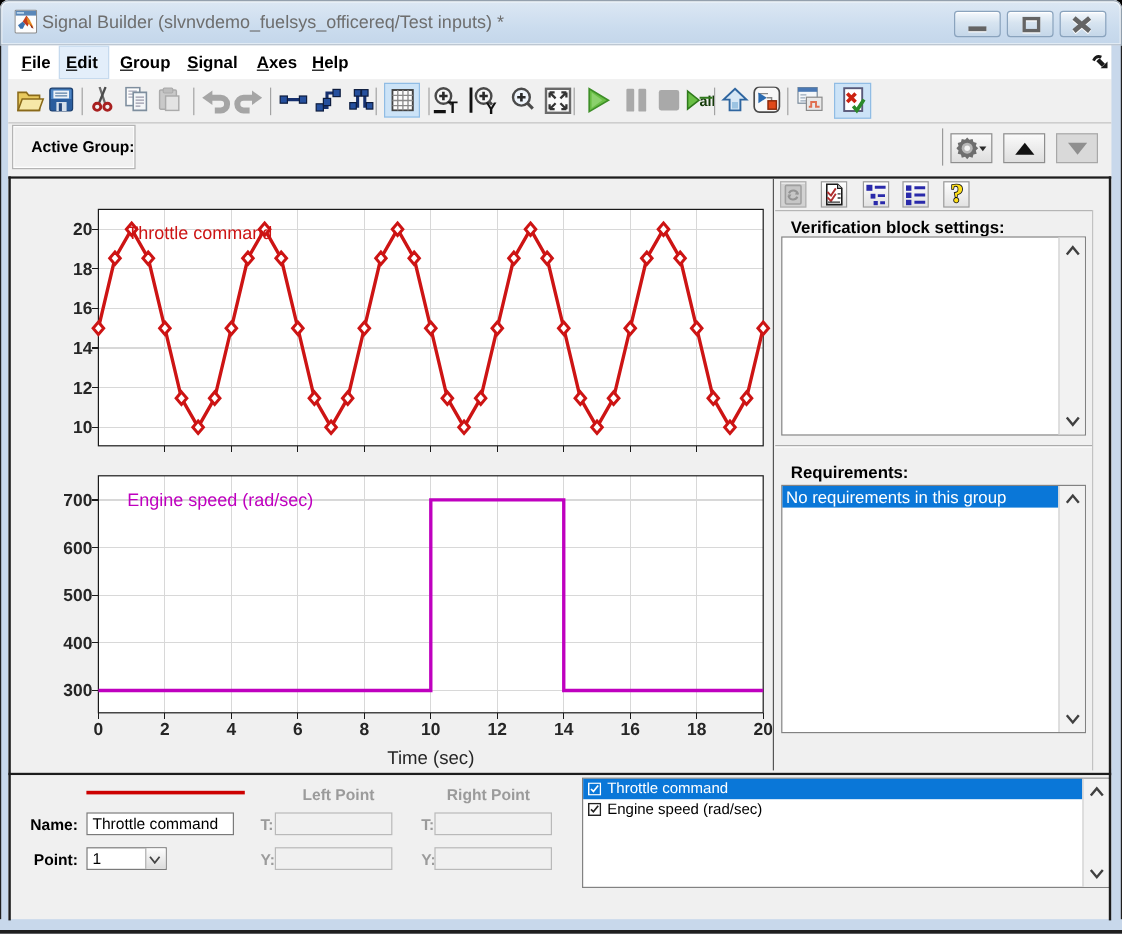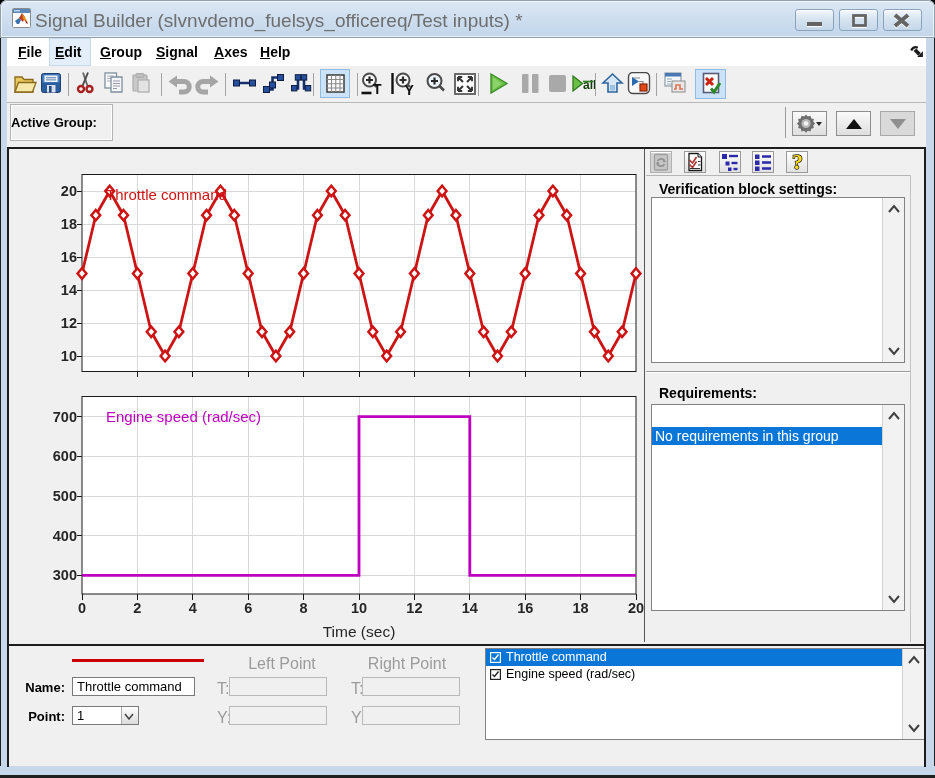--- a/index.html
+++ b/index.html
@@ -1,56 +1,56 @@
 <!DOCTYPE html>
 <html><head><meta charset="utf-8">
 <style>
 *{margin:0;padding:0;box-sizing:border-box;}
 html,body{width:935px;height:778px;background:#000;overflow:hidden;}
 body{font-family:"Liberation Sans",sans-serif;position:relative;}
 .abs{position:absolute;}
 #win{position:absolute;left:0;top:0;width:935px;height:778px;background:#f0f0f0;border-radius:7px 7px 0 0;overflow:hidden;}
 #titlebar{position:absolute;left:0;top:0;width:935px;height:38px;background:linear-gradient(#dde8f4,#cbdcee 60%,#c3d6ea);border-radius:7px 7px 0 0;box-shadow:inset 0 0 0 1px rgba(70,90,110,.55), inset 0 0 0 2px rgba(255,255,255,.65);}
-#ttext{position:absolute;left:35px;top:10px;font-size:19px;color:#6e6e6e;}
+#ttext{position:absolute;left:35px;top:10px;font-size:15px;color:#6e6e6e;}
 .wbtn{position:absolute;top:9px;width:39px;height:22px;border:1px solid #8aa3bd;border-radius:3px;background:linear-gradient(#f4f8fc,#d7e4f0 45%,#c5d7e9);box-shadow:inset 0 1px 0 #fff;}
 
 #lframe{position:absolute;left:0;top:38px;width:7px;height:729px;background:#c8d8eb;border-left:1px solid #1f1f1f;}
 #rframe{position:absolute;right:0;top:38px;width:9px;height:729px;background:#c8d8eb;border-right:1px solid #1f1f1f;}
 #bframe{position:absolute;left:0;top:766px;width:935px;height:12px;background:#c8d8eb;border-bottom:3px solid #1f1f1f;}
 #client{position:absolute;left:7px;top:38px;width:919px;height:602px;background:#f0f0f0;}
 
 #menubar{position:absolute;left:0;top:0;width:919px;height:28px;background:#fff;}
 .mi{position:absolute;top:6px;font-size:14px;font-weight:bold;color:#000;}
 .mi u{text-decoration:underline;}
 #edithl{position:absolute;left:42px;top:0px;width:42px;height:28px;background:#e3eefa;border:1px solid #c6daee;}
 
 #toolbar{position:absolute;left:0;top:28px;width:919px;height:37px;background:#f0f0f0;border-bottom:1px solid #b8b8b8;}
 .tsep{position:absolute;top:7px;width:1px;height:23px;background:#a3a3a3;}
 .ticon{position:absolute;top:6px;}
 
 #agrow{position:absolute;left:0;top:65px;width:919px;height:44px;background:#f0f0f0;}
-#aglabel{position:absolute;left:3px;top:1px;width:103px;height:37px;border:1px solid #b4b4b4;box-shadow:inset 0 0 0 1px #fdfdfd;font-size:13px;font-weight:bold;text-align:left;line-height:35px;}
+#aglabel{position:absolute;left:3px;top:1px;width:103px;height:37px;border:1px solid #b4b4b4;box-shadow:inset 0 0 0 1px #fdfdfd;font-size:13px;font-weight:bold;text-align:right;line-height:35px;}
 #agcombo{position:absolute;left:113px;top:7px;width:656px;height:24px;background:#fff;border:1px solid #7a7a7a;font-size:13px;line-height:22px;padding-left:5px;}
 #agsep{position:absolute;left:778px;top:4px;width:1px;height:31px;background:#9a9a9a;}
 .agbtn{position:absolute;top:8px;height:25px;border:1px solid #8e8e8e;background:linear-gradient(#fafafa,#dedede);}
 
 #cline{position:absolute;left:0;top:109px;width:919px;height:2px;background:#1c1c1c;}
 #content{position:absolute;left:0;top:111px;width:919px;height:492px;background:#f0f0f0;}
 #vdiv{position:absolute;left:637px;top:111px;width:1px;height:493px;background:#555;}
 
 .rbtn{position:absolute;width:22px;height:22px;border:1px solid #9a9a9a;background:linear-gradient(#fdfdfd,#e2e2e2);box-shadow:inset 0 1px 0 #fff;}
 .plabel{position:absolute;font-size:14px;font-weight:bold;color:#000;}
 .listbox{position:absolute;background:#fff;border:1px solid #828282;}
 .selrow{position:absolute;left:0;top:0;background:#0a77d8;color:#fff;font-size:14px;}
 .sbar{position:absolute;top:0;right:0;width:22px;background:#f2f2f2;border-left:1px solid #d0d0d0;}
 
 #bline{position:absolute;left:0;top:606px;width:919px;height:2px;background:#1c1c1c;}
 #bpanel{position:absolute;left:0;top:608px;width:919px;height:96px;background:#f0f0f0;}
 .blab{font-size:13px;font-weight:bold;color:#000;position:absolute;}
-.glab{font-size:16px;font-weight:normal;color:#9b9b9b;position:absolute;}
+.glab{font-size:13px;font-weight:bold;color:#9b9b9b;position:absolute;}
 .tfield{position:absolute;width:98px;height:19px;background:#f0f0f0;border:1px solid #b9b9b9;}
 
 #sbar{position:absolute;left:0;top:704px;width:919px;height:25px;background:#d3d3d3;font-size:13px;}
 </style></head><body>
 <div id="win">
 <div id="titlebar">
  <svg class="abs" style="left:12px;top:8px" width="19" height="21" viewBox="0 0 19 21">
   <rect x="0.5" y="0.5" width="18" height="19" rx="1" fill="#fdfdfd" stroke="#8c8c8c"></rect>
   <rect x="1" y="1" width="17" height="4" fill="#5a87b8"></rect>
   <rect x="2" y="2" width="6" height="1.5" fill="#b8d4ec"></rect>
@@ -474,21 +474,21 @@
           </svg>
   <svg class="abs" style="left:4px;bottom:6px" width="14" height="10" viewBox="0 0 14 10">
             <path d="M2 2 L7 8 L12 2" fill="none" stroke="#404040" stroke-width="2"></path>
           </svg>
  </div>
 </div>
 <div class="abs" style="left:639px;top:333px;width:264px;height:1px;background:#9a9a9a"></div>
 <div class="abs" style="left:639px;top:334px;width:264px;height:1px;background:#fdfdfd"></div>
 <div class="plabel" style="left:652px;top:347px">Requirements:</div>
 <div class="listbox" style="left:644px;top:366px;width:254px;height:207px">
- <div class="selrow" style="width:230px;height:18px;line-height:18px;margin-top:22px;">
+ <div class="selrow" style="width:230px;height:18px;line-height:18px;">
   <span style="position:absolute;left:3px">No requirements in this group</span>
  </div>
  <div class="sbar" style="height:205px">
   <svg class="abs" style="left:4px;top:6px" width="14" height="10" viewBox="0 0 14 10">
             <path d="M2 8 L7 2 L12 8" fill="none" stroke="#404040" stroke-width="2"></path>
           </svg>
   <svg class="abs" style="left:4px;bottom:6px" width="14" height="10" viewBox="0 0 14 10">
             <path d="M2 2 L7 8 L12 2" fill="none" stroke="#404040" stroke-width="2"></path>
           </svg>
  </div>

